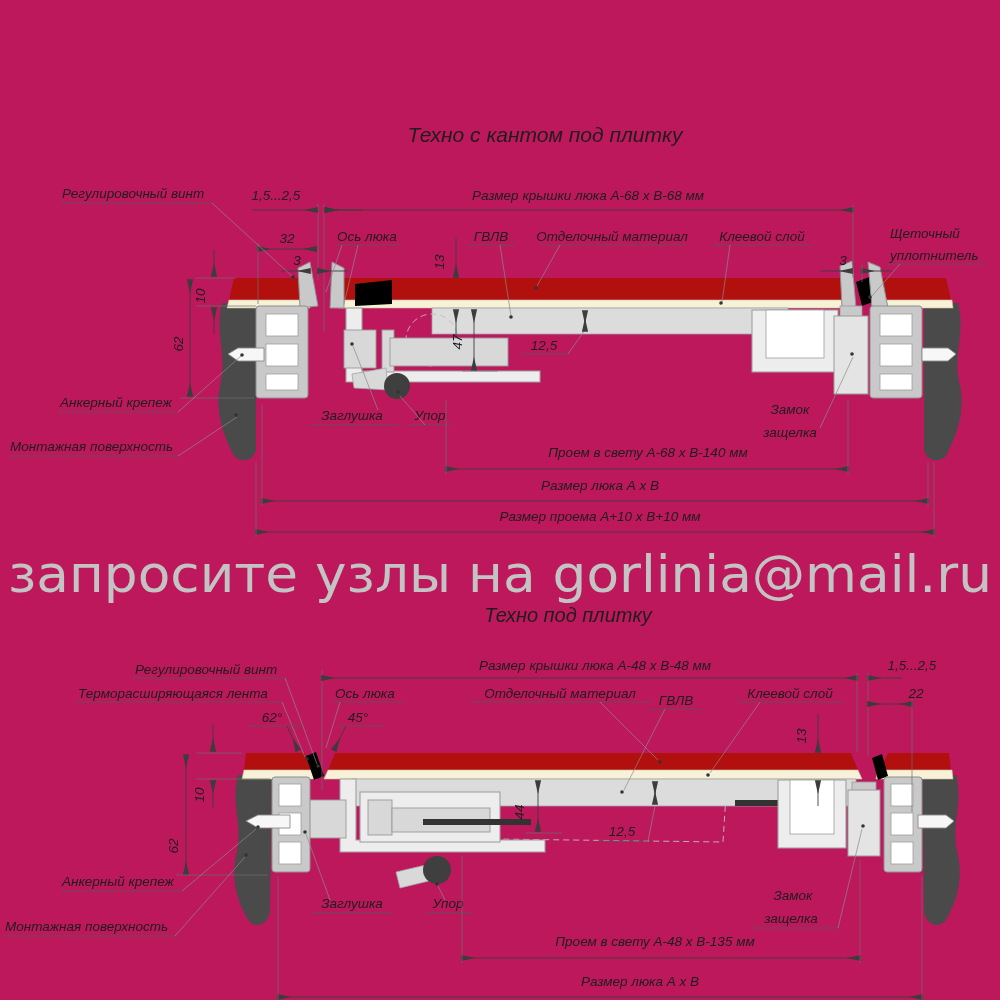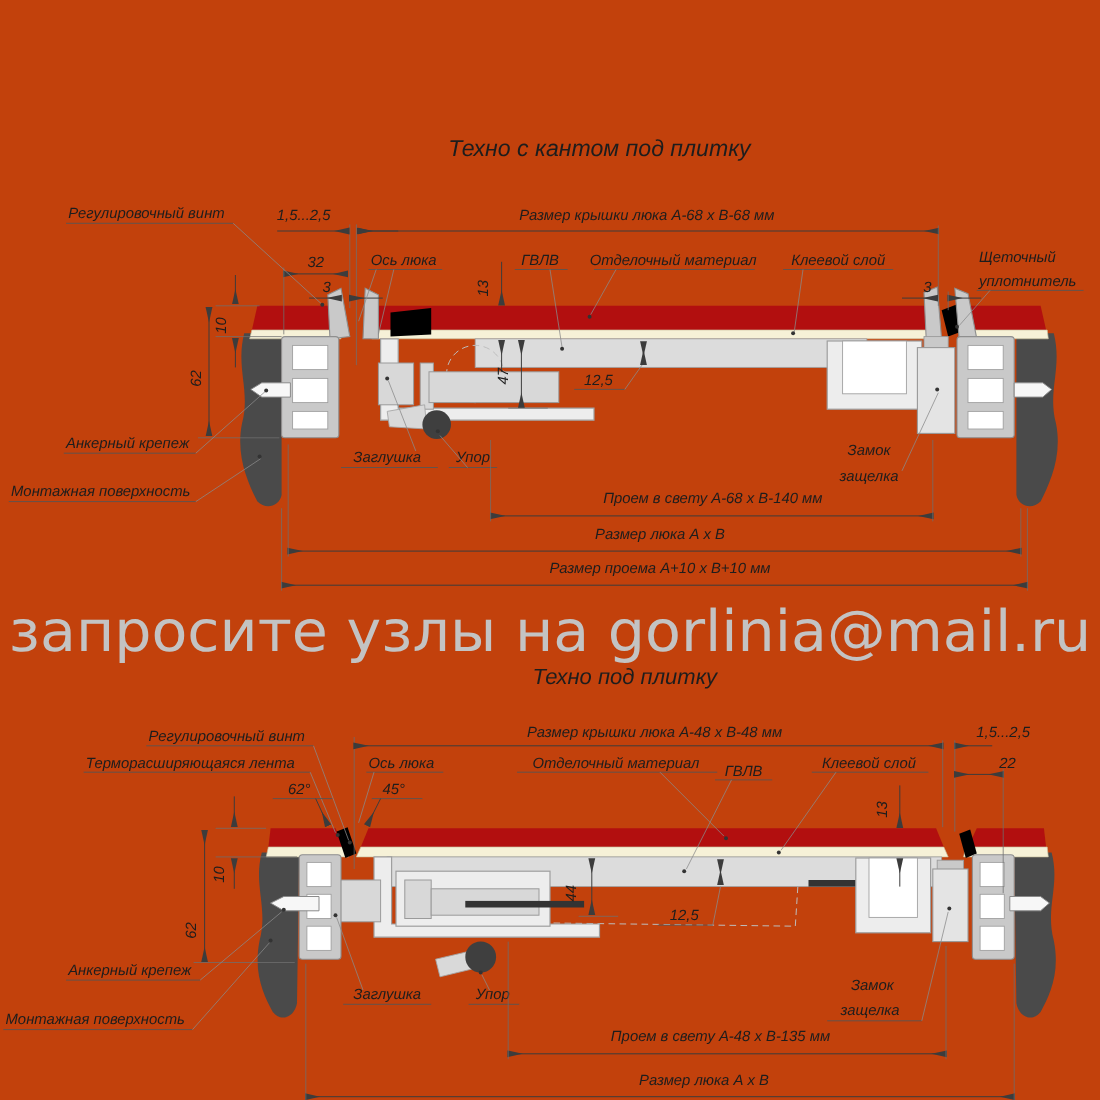--- a/index.html
+++ b/index.html
@@ -1,16 +1,16 @@
 <!DOCTYPE html>
 <html><head>
 <meta charset="utf-8">
 <style>
   html,body{margin:0;padding:0;background:#ffffff;}
-  .stage{position:relative;width:1000px;height:1000px;background:#c2410c;overflow:hidden;}
+  .stage{position:relative;width:1000px;height:1000px;background:#be185d;overflow:hidden;}
   svg{display:block}
   .lbl{font-family:"Liberation Sans",sans-serif;font-style:italic;font-size:13.5px;fill:#1d1d1d;}
   .ttl{font-family:"Liberation Sans",sans-serif;font-style:italic;font-size:21px;fill:#1d1d1d;}
   .wm{font-family:"DejaVu Sans",sans-serif;font-size:52px;fill:#c3c3c3;}
   .ln{stroke:#3c3c3c;stroke-width:0.9;fill:none;}
   .ext{stroke:#6f6f6f;stroke-width:0.7;fill:none;}
   .ldr{stroke:#8a8a8a;stroke-width:0.7;fill:none;}
   .ul{stroke:#555;stroke-width:0.8;}
   .prof{fill:#c9c9c9;stroke:#8f8f8f;stroke-width:1;}
   .prof2{fill:#ededed;stroke:#9f9f9f;stroke-width:1.1;}

